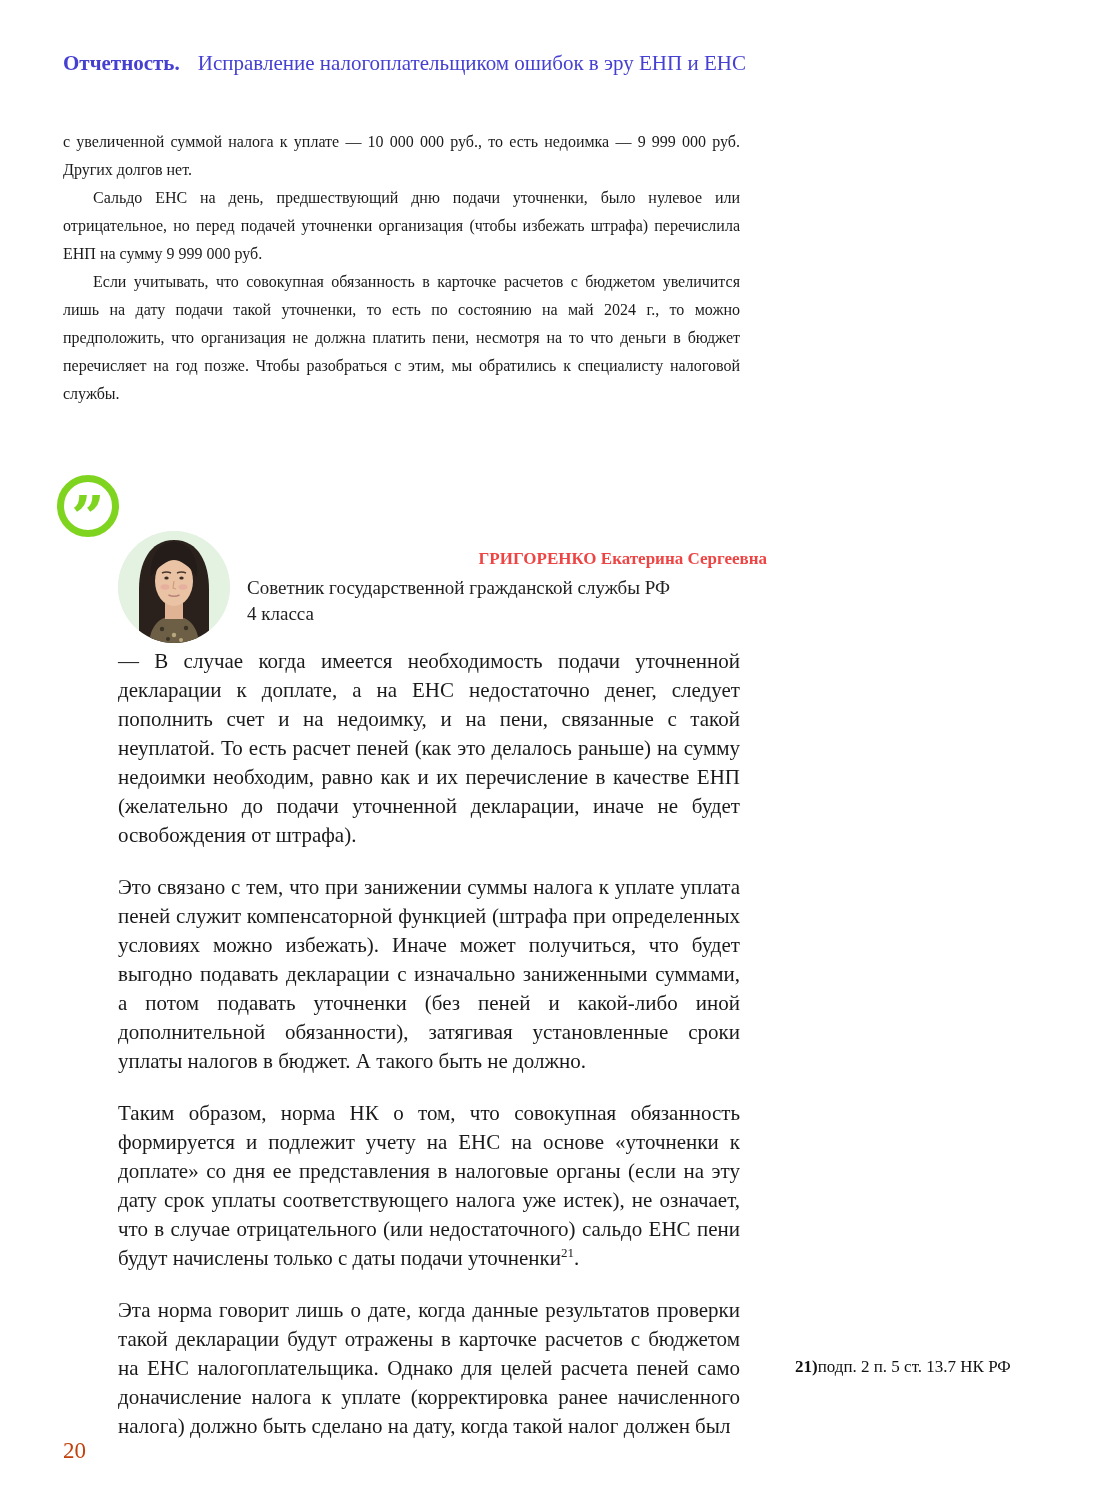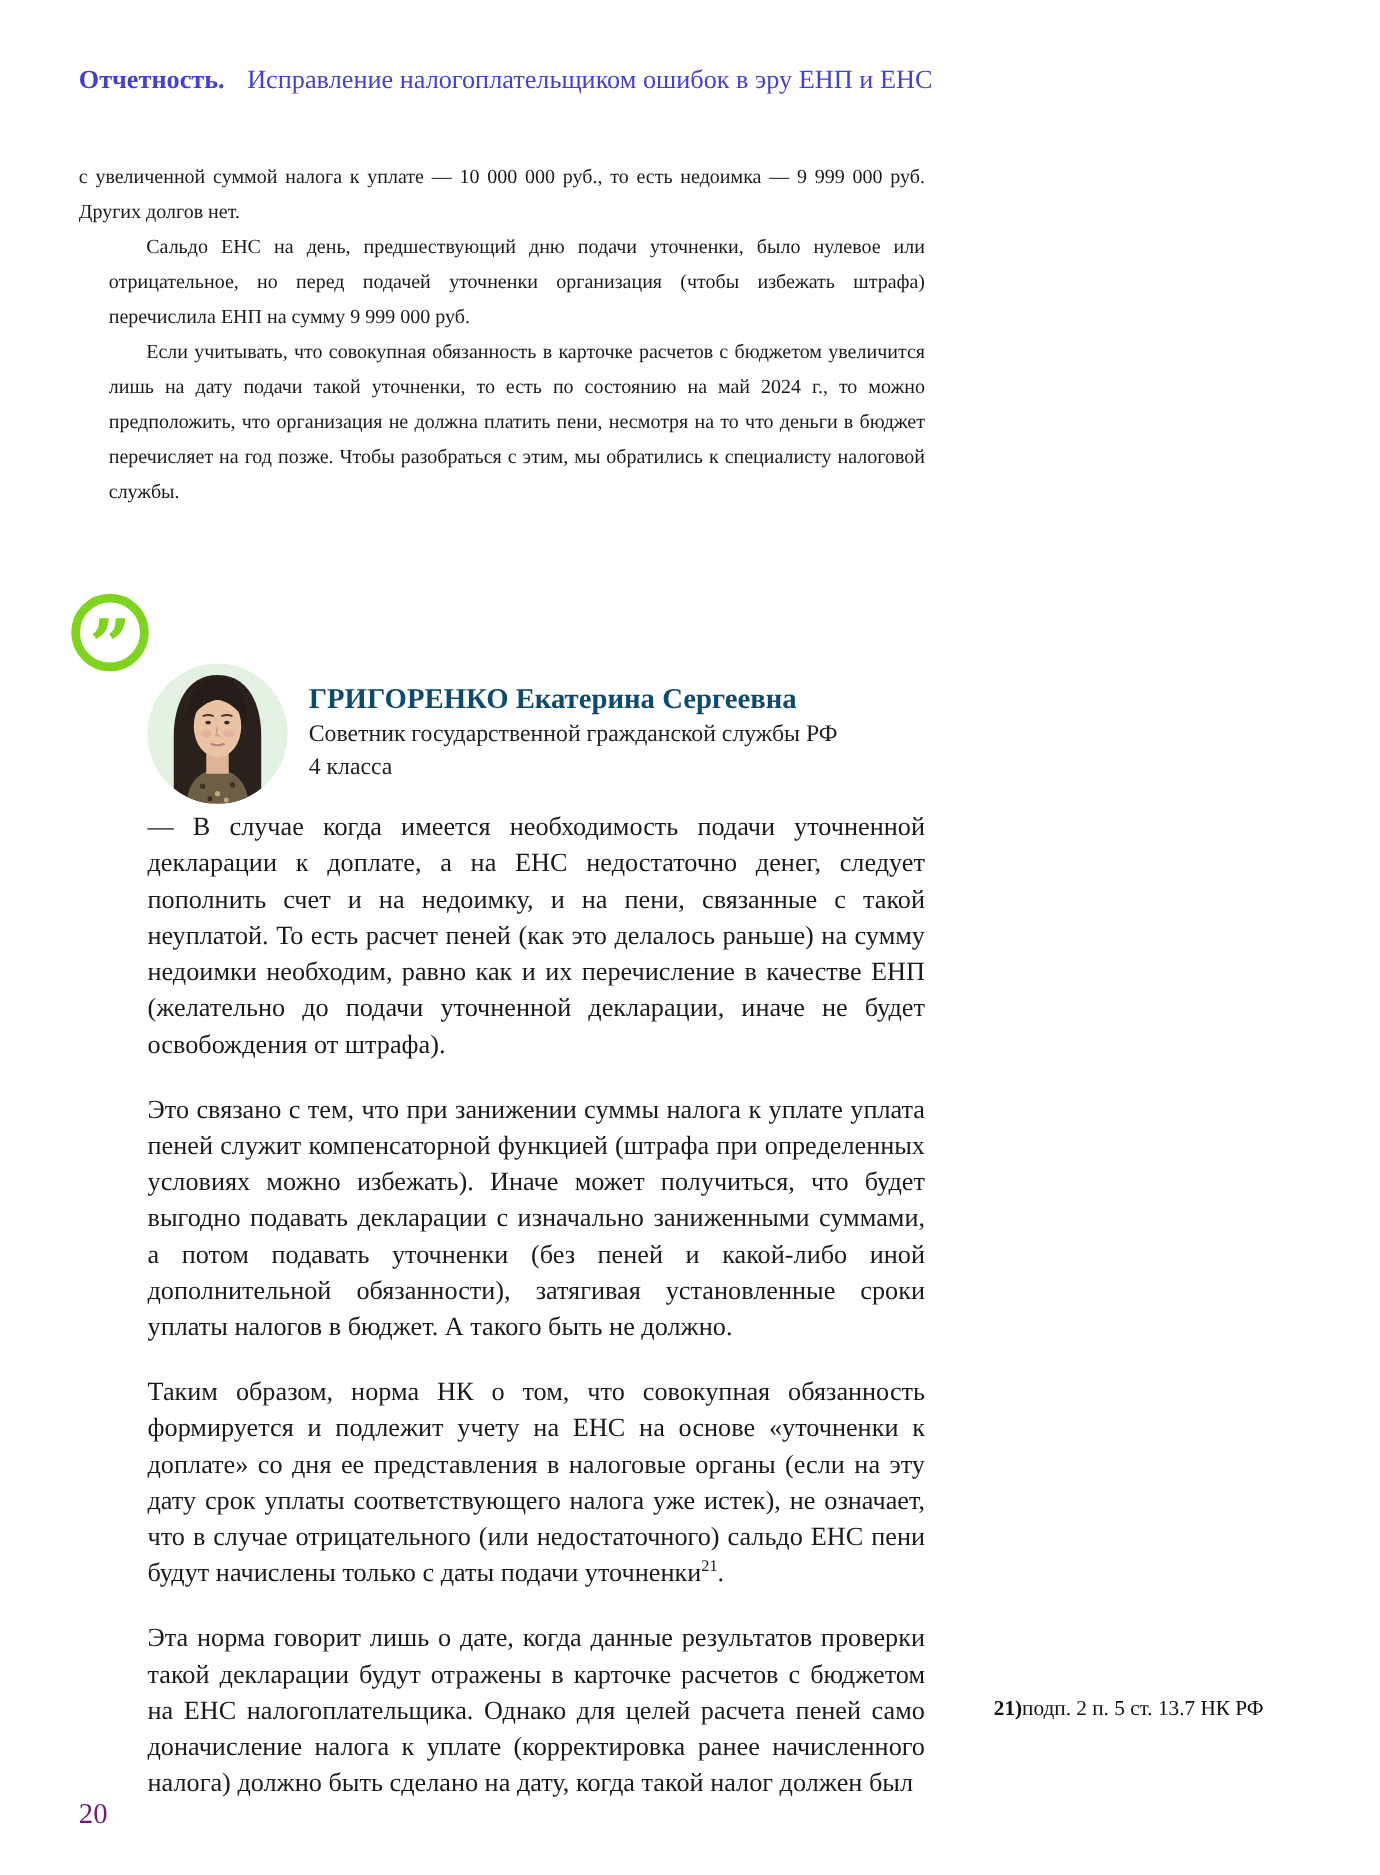--- a/index.html
+++ b/index.html
@@ -28,21 +28,21 @@
   }
   .running-head .section{font-weight:bold;margin-right:18px;}
 
   
   .article{
     position:absolute;left:63px;top:128px;width:677px;
     font-size:16px;line-height:28px;
     text-align:justify;
   }
   .article p{margin:0;}
-  .article p.indent{text-indent:30px;margin-left:24px;}
+  .article p.indent{text-indent:30px;}
 
   
   .quote-icon{
     position:absolute;left:57px;top:475px;
     width:62px;height:62px;border-radius:50%;
     border:7px solid var(--accent-green);
     background:#fff;
     display:flex;align-items:flex-start;justify-content:center;
     overflow:hidden;
   }
@@ -60,42 +60,42 @@
   }
 
   .expert-photo{
     position:absolute;left:118px;top:531px;
     width:112px;height:112px;border-radius:50%;
     overflow:hidden;background:var(--photo-bg);
   }
   .expert-photo svg{display:block;width:112px;height:112px;}
 
   .expert-info{position:absolute;left:247px;top:547px;width:520px;}
-  .expert-name{font-size:23px;font-weight:bold;line-height:24px;color:#0c4a6e;}
+  .expert-name{font-size:17px;font-weight:bold;line-height:24px;color:#ef4444;text-align:right;}
   .expert-position{font-size:19px;line-height:26px;color:#222;margin-top:4px;}
 
   .quote-body{
     position:absolute;left:118px;top:647px;width:622px;
     font-size:21px;line-height:29px;
     text-align:justify;
   }
   .quote-body p{margin:0 0 23px 0;}
   .quote-body sup{font-size:0.62em;line-height:0;vertical-align:super;}
 
   
   .footnote{
     position:absolute;left:795px;top:1356px;width:290px;
     font-size:17px;line-height:21px;color:#111;
     white-space:nowrap;
   }
   .footnote .marker{font-weight:bold;margin-right:0;}
 
   .page-number{
     position:absolute;left:63px;top:1438px;
-    font-size:23px;color:#701a75;
+    font-size:23px;color:#c2410c;
   }
 </style>
 </head>
 <body>
 
 <div class="page">
 
   <div class="running-head">
     <span class="section">Отчетность.</span><span>Исправление налогоплательщиком ошибок в эру ЕНП и ЕНС</span>
   </div>

